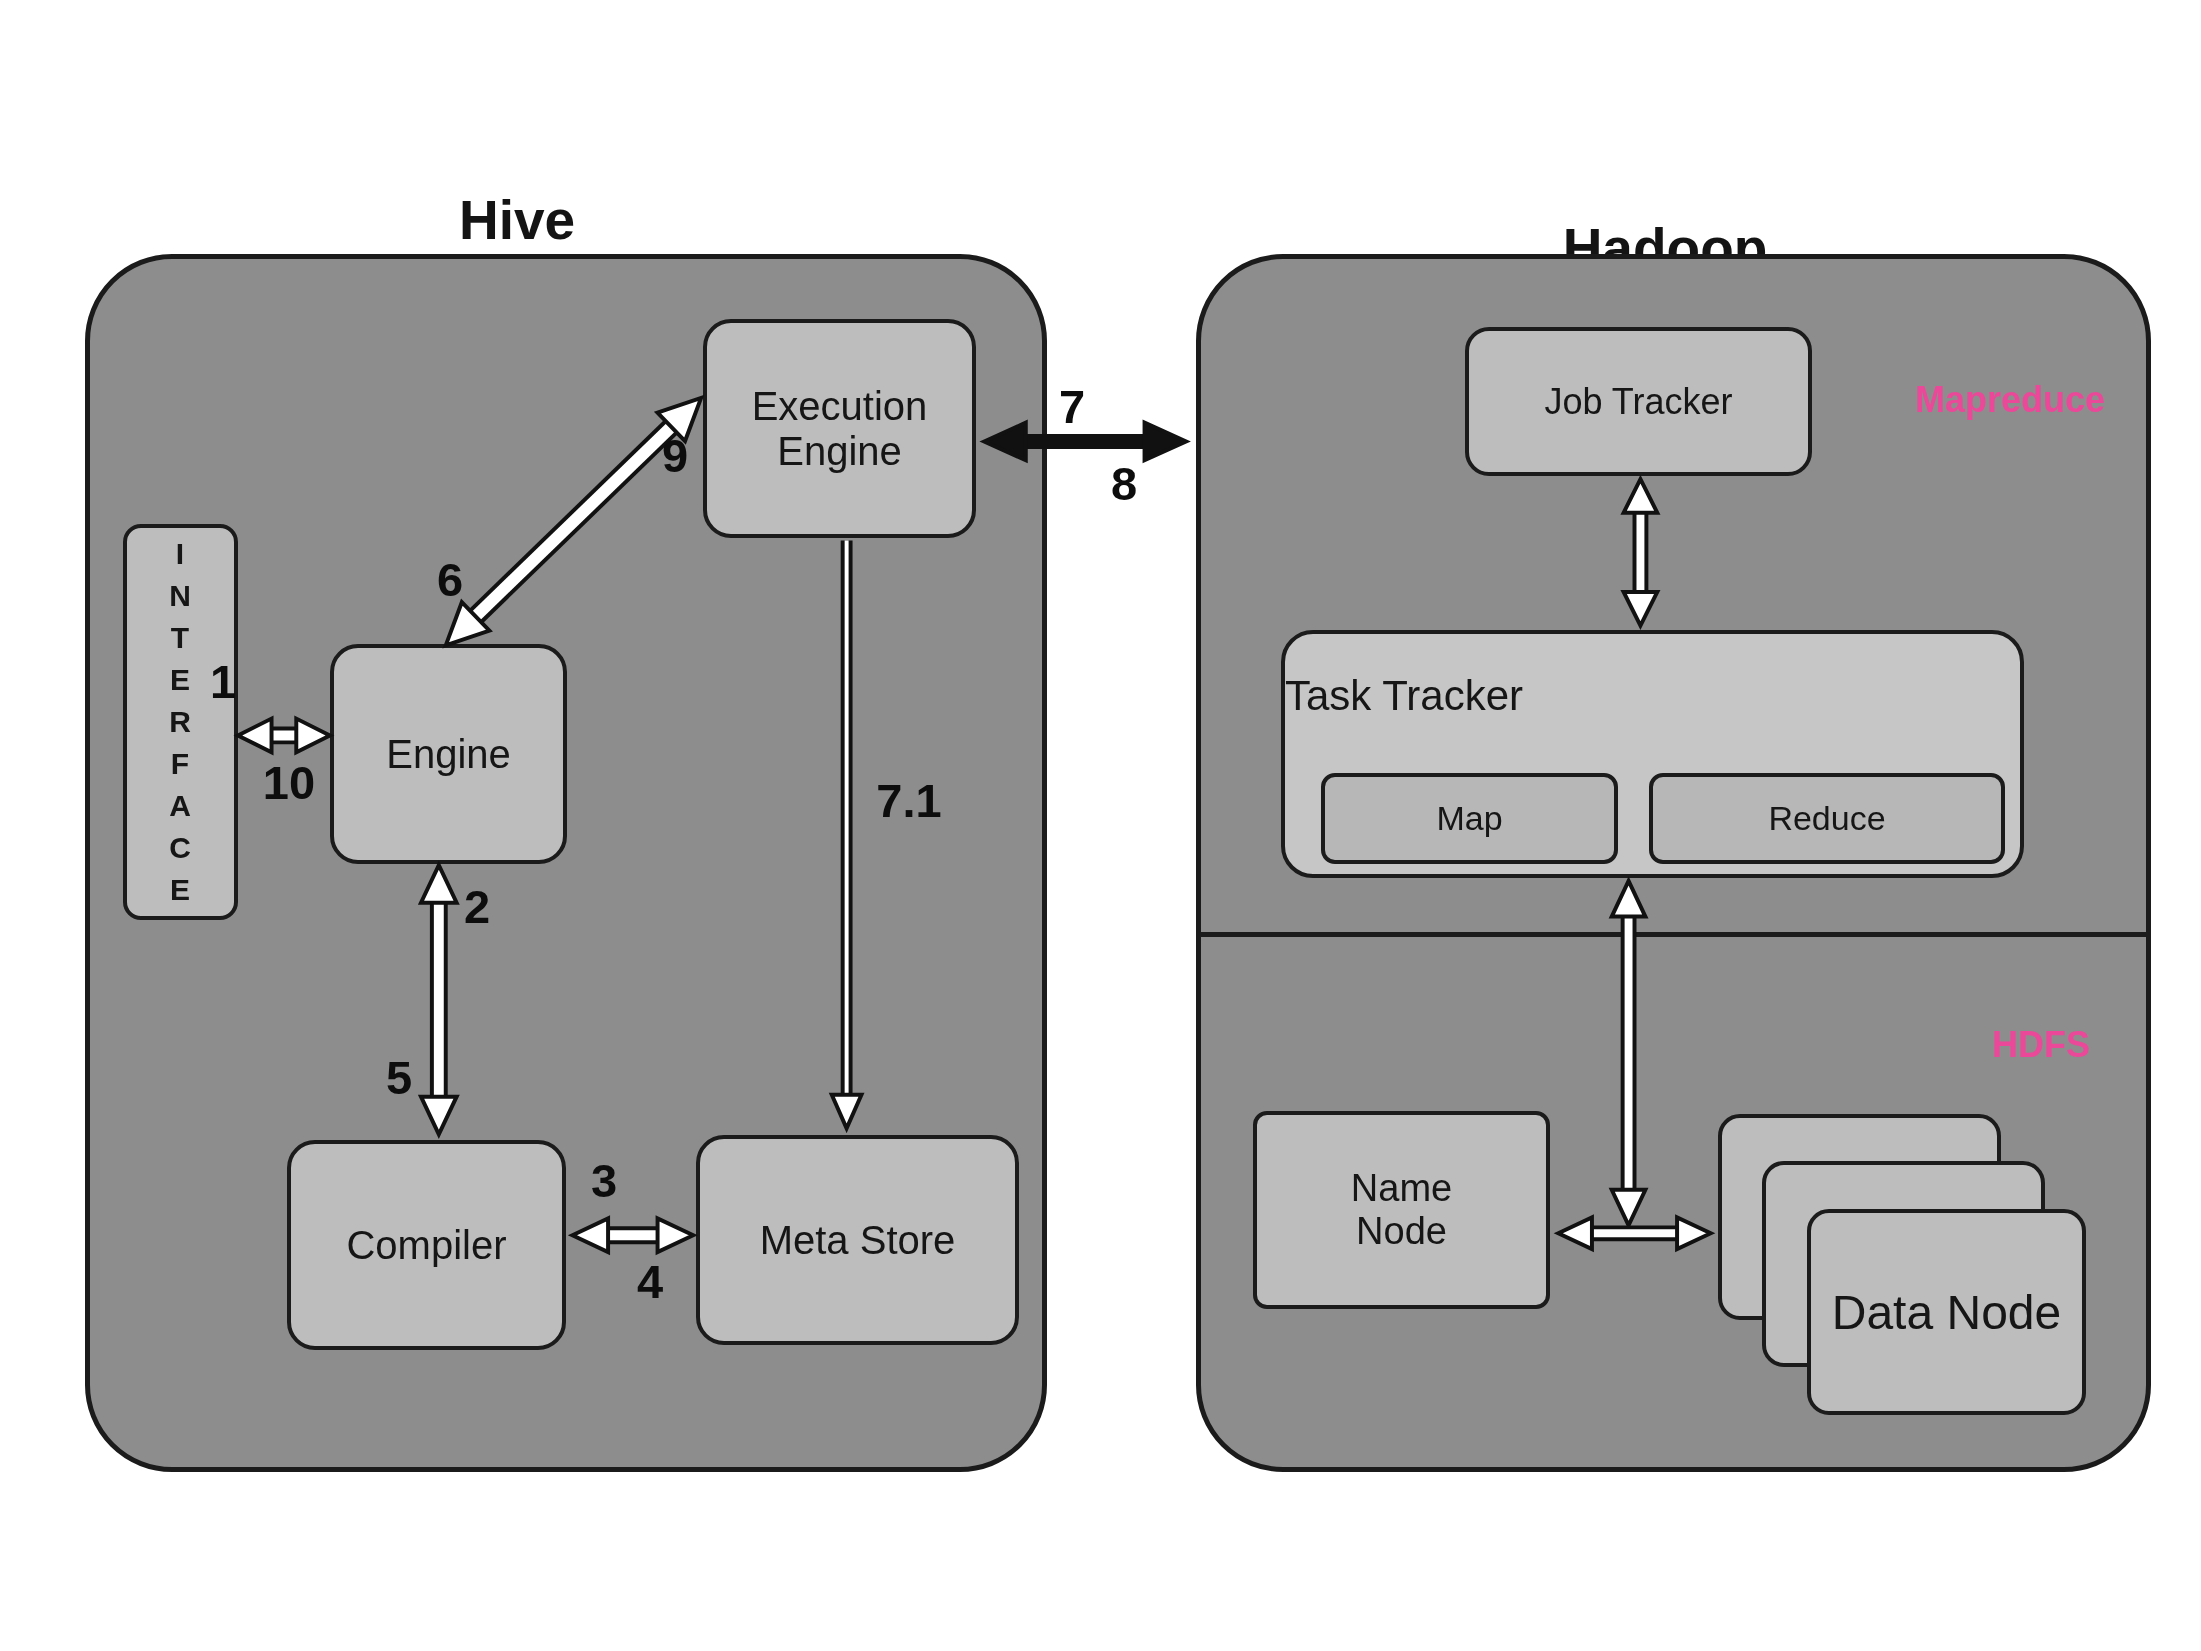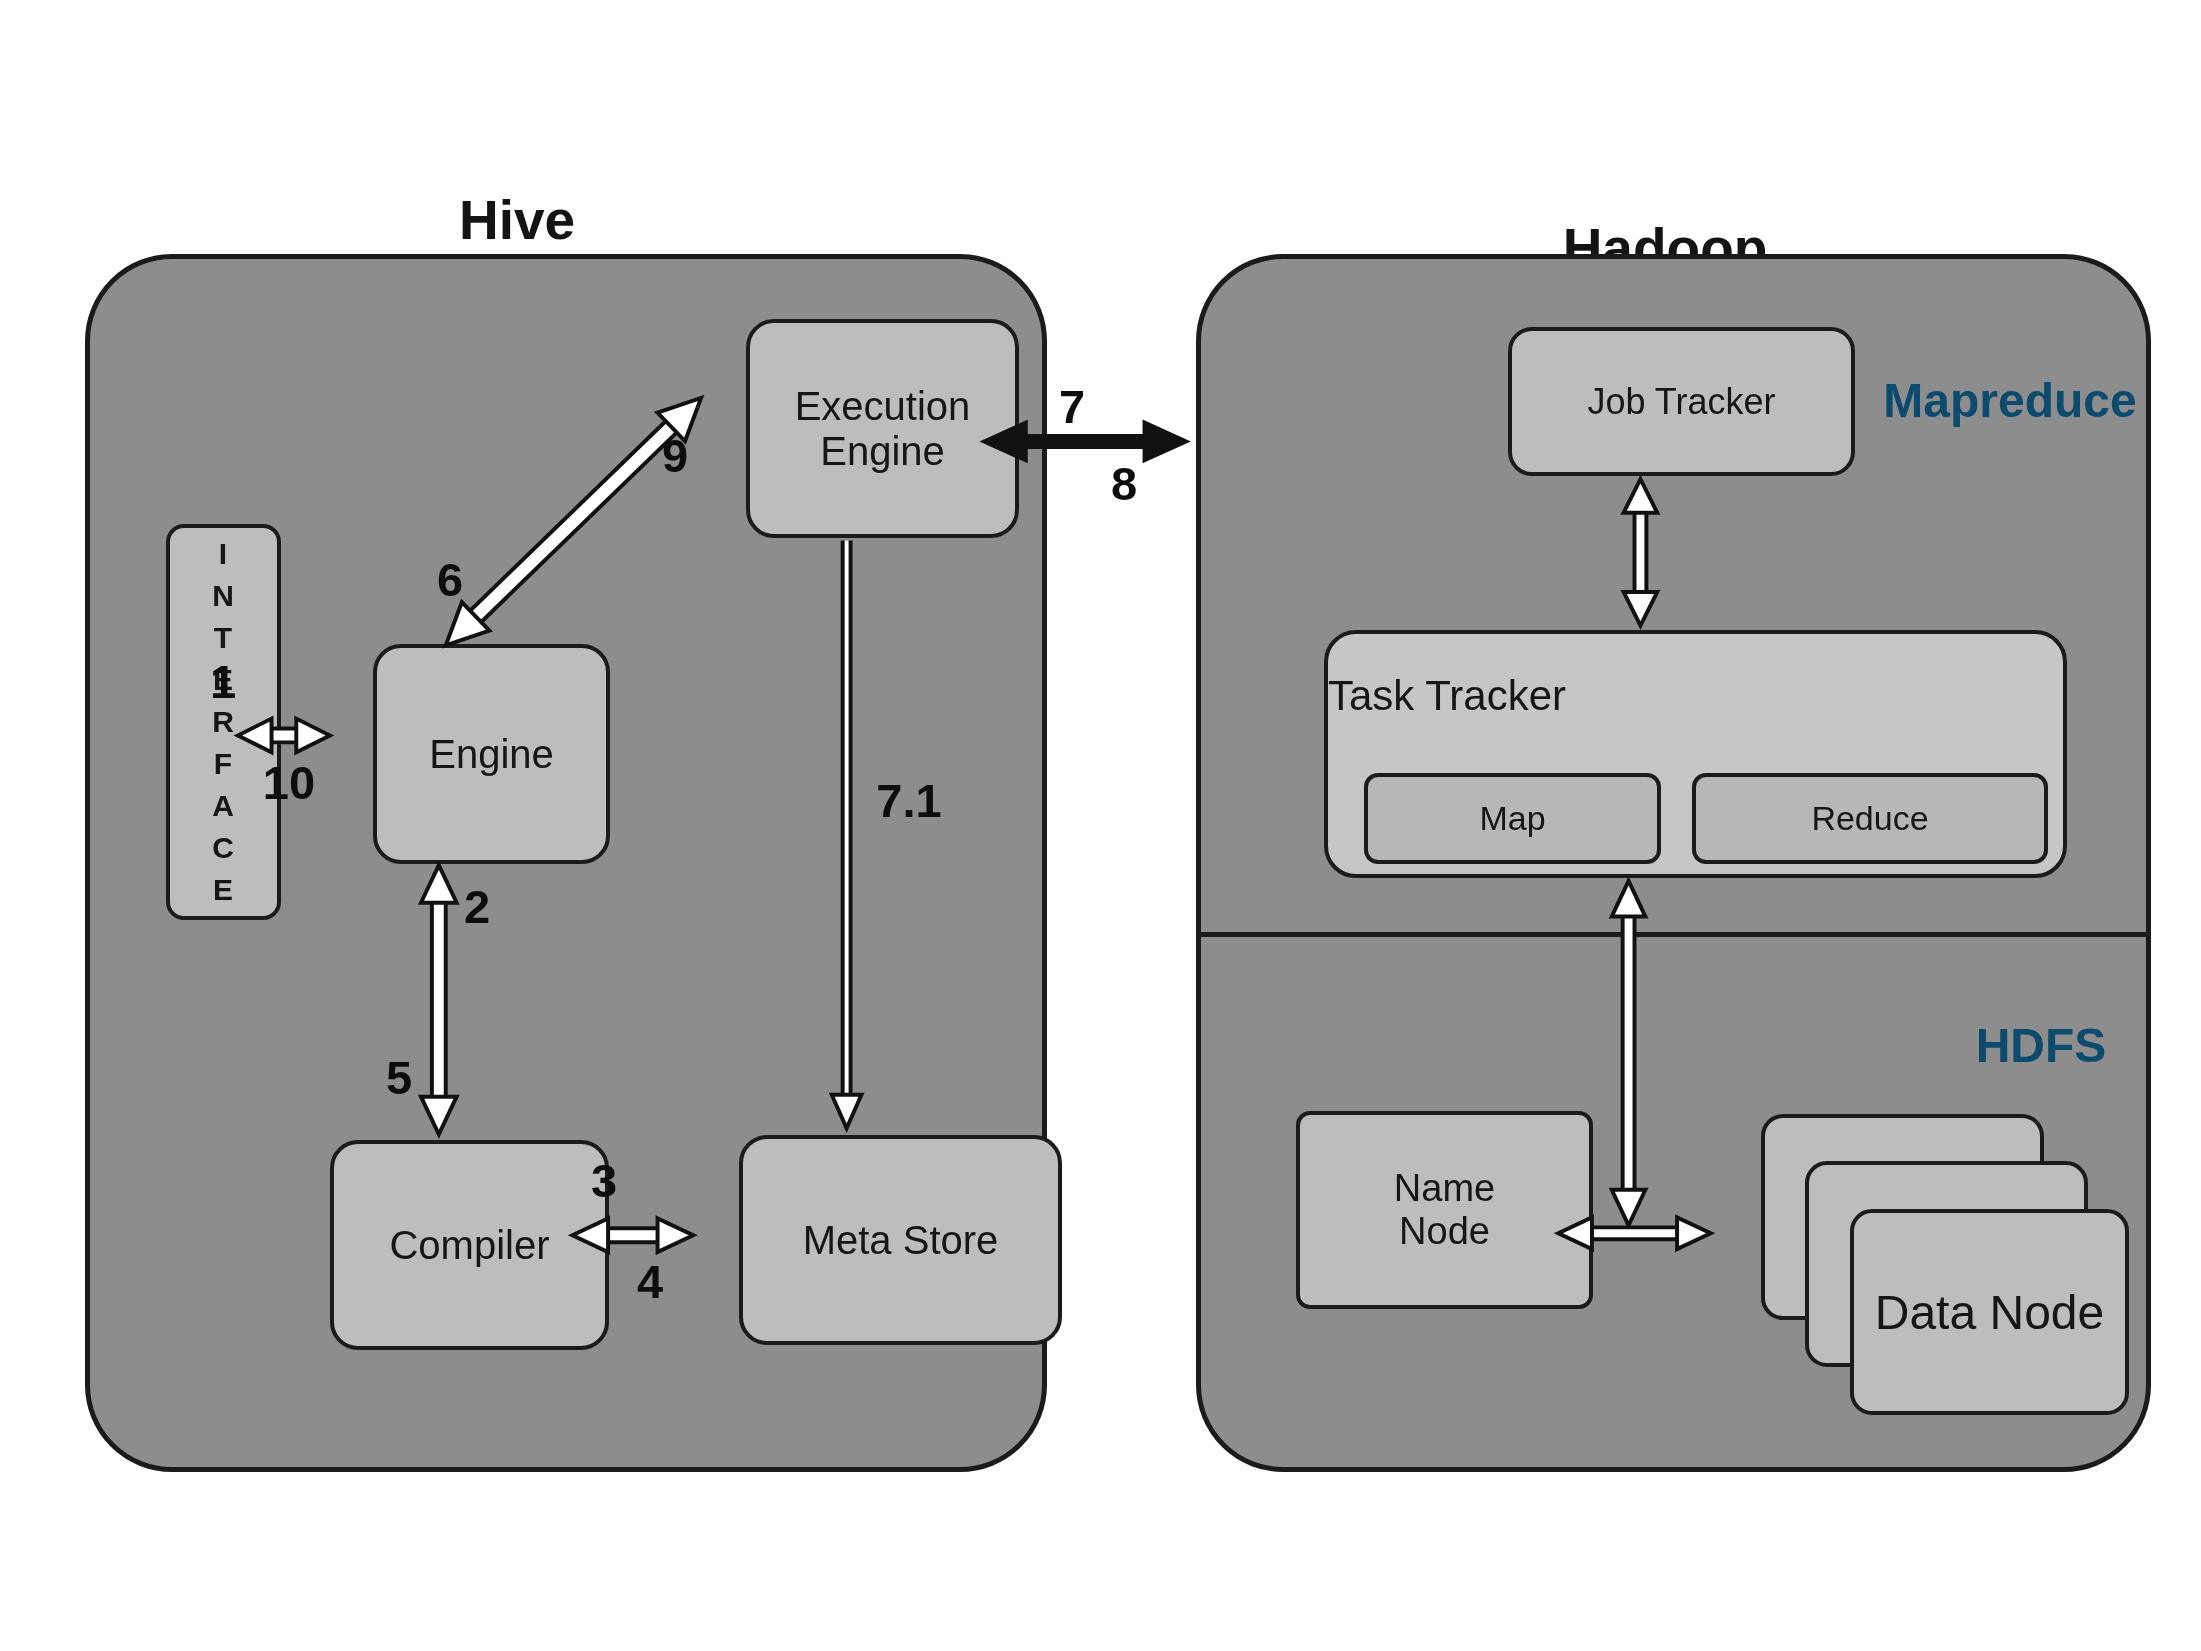--- a/index.html
+++ b/index.html
@@ -5,26 +5,26 @@
   * { margin:0; padding:0; box-sizing:border-box; }
   html,body { background:#ffffff; }
   body { font-family:"Liberation Sans", sans-serif; color:#111; }
   #canvas { position:relative; width:2202px; height:1651px; background:#ffffff; overflow:hidden; }
 
   .container { position:absolute; background:#8d8d8d; border:5px solid #1b1b1b; border-radius:87px; }
 
   .node {
     position:absolute; background:#bdbdbd; border:4px solid #1b1b1b; border-radius:28px;
     display:flex; align-items:center; justify-content:center; text-align:center;
-    font-size:40px; color:#161616;margin-left:43px;
+    font-size:40px; color:#161616;
   }
 
   .title { position:absolute; transform:translate(-50%,-50%); font-size:55px; font-weight:600; color:#141414; }
 
-  .section-label { position:absolute; transform:translate(-50%,-50%); font-size:48px; font-weight:700; color:#0c4a6e;text-align:center; }
+  .section-label { position:absolute; transform:translate(-50%,-50%); font-size:36px; font-weight:700; color:#ec4899;text-align:center; }
 
   .num { position:absolute; transform:translate(-50%,-50%); font-size:47px; font-weight:600; color:#0d0d0d; z-index:6; }
 
   #arrows { position:absolute; left:0; top:0; width:2202px; height:1651px; z-index:5; }
 
   .divider { position:absolute; background:#1b1b1b; height:5px; z-index:2; }
 
   #interface-box {
     font-size:30px; font-weight:700; letter-spacing:1px; line-height:42px;
     white-space:pre-line; border-radius:18px;

